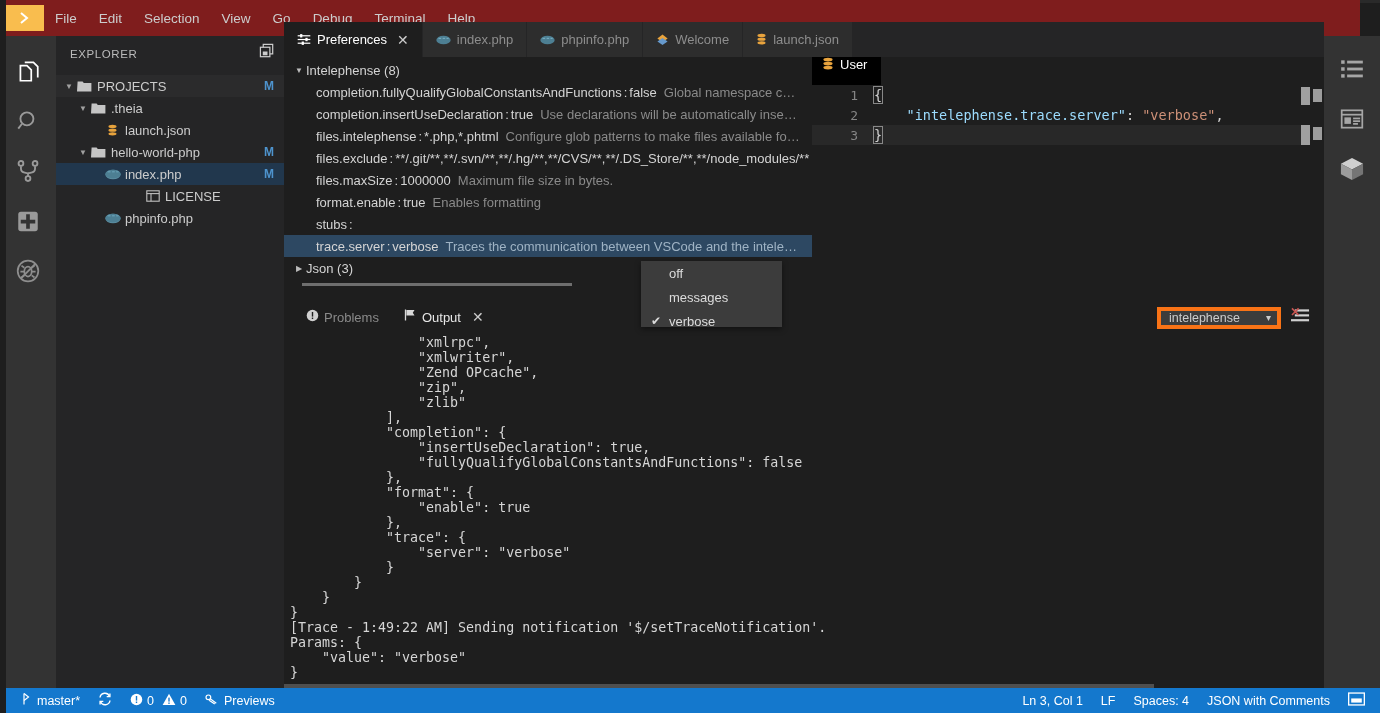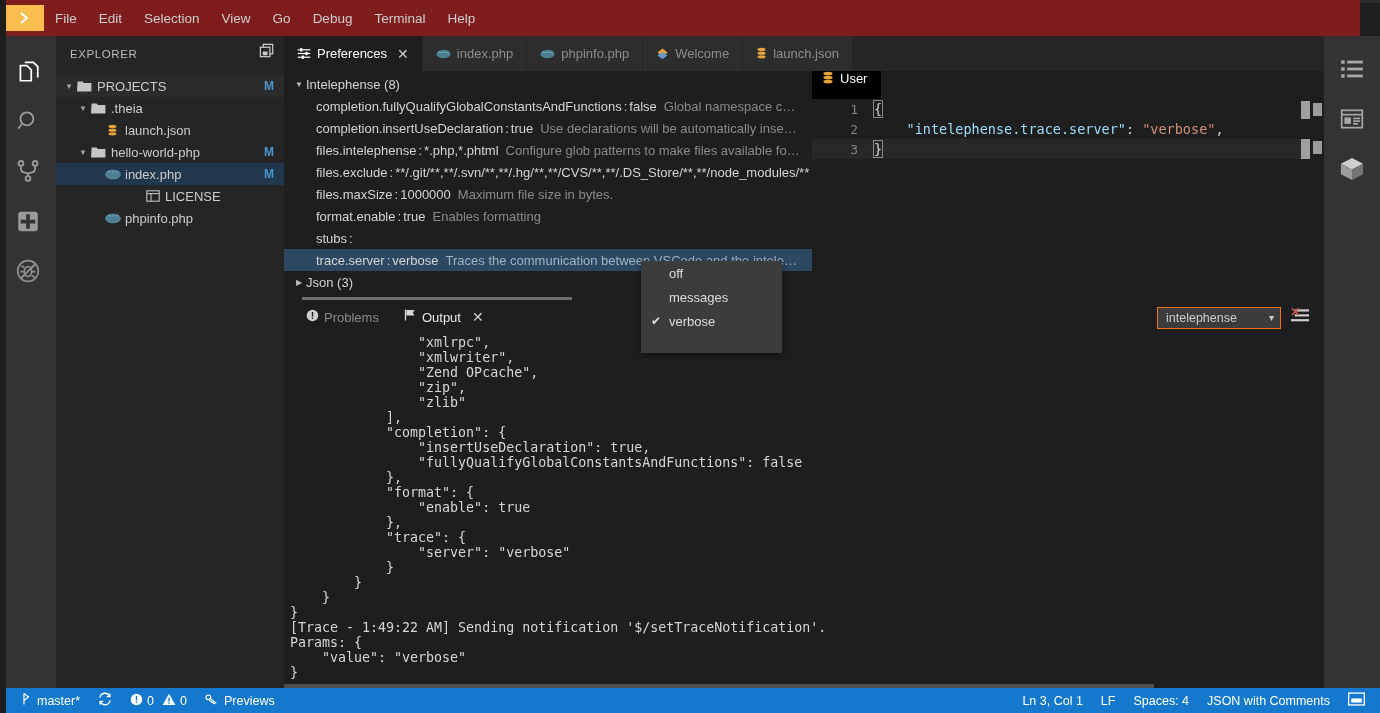--- a/index.html
+++ b/index.html
@@ -75,21 +75,21 @@
   }
   .tree-label { margin-left: 4px; white-space: nowrap; }
   .tree-badge {
     position: absolute; right: 10px; color: #4e94ce;
     font-size: 12px; font-weight: bold;
   }
   .ficon { width: 17px; flex: none; display: flex; align-items: center; justify-content: center; }
 
   
   #editor-area {
-    position: absolute; top: 36px; left: 284px; width: 1040px; height: 264px;
+    position: absolute; top: 22px; left: 284px; width: 1040px; height: 264px;
     background: #1e1e1e;
   }
   #tabbar { height: 35px; background: #252526; display: flex; }
   .tab {
     display: flex; align-items: center; gap: 6px;
     padding: 0 13px; font-size: 13px; color: #8d8d8d;
     background: #2d2d2d; border-right: 1px solid #252526;
     white-space: nowrap;
   }
   .tab.active { background: #1e1e1e; color: #ffffff; }
@@ -149,21 +149,21 @@
     position: absolute; right: 14px; top: 0; width: 9px; height: 201px;
   }
   .vs-mark { position: absolute; right: 0; width: 9px; background: #a0a0a0; }
   #json-right-edge {
     position: absolute; right: 0; top: 0; width: 14px; height: 201px; background: #1e1e1e;
   }
   .overview-mark { position: absolute; right: 2px; width: 9px; height: 13px; background: #9c9c9c; }
 
   
   #dropdown {
-    position: absolute; left: 641px; top: 261px; width: 141px; height: 92px;
+    position: absolute; left: 641px; top: 261px; width: 141px; height: 66px;
     background: #3c3c3c; z-index: 50;
     box-shadow: 0 2px 6px rgba(0,0,0,0.45);
   }
   .dd-item {
     height: 24px; display: flex; align-items: center;
     color: #dcdcdc; font-size: 13px; padding-left: 10px;
   }
   .dd-check { width: 18px; flex: none; color: #dcdcdc; font-size: 12px; }
   .dd-label { }
 
@@ -184,21 +184,21 @@
   .ptab.active { color: #e7e7e7; }
   .ptab .ptab-close { font-size: 14px; color: #cccccc; margin-left: 6px; }
   #panel-right {
     position: absolute; right: 14px; top: 0; height: 35px;
     display: flex; align-items: center; gap: 10px;
   }
   #output-select {
     width: 124px; height: 22px; background: #3c3c3c; color: #cccccc;
     font-size: 12.5px; display: flex; align-items: center;
     padding: 0 6px 0 8px; justify-content: space-between;
-    border: 1px solid #f97316;
+    border: 4px solid #f97316;
   }
   #output-content {
     position: relative; height: 349px; overflow: hidden;
     font-family: "DejaVu Sans Mono", monospace;
     font-size: 13.3px; color: #d6d6d6; line-height: 15px;
     padding-left: 6px;
   }
   .out-line { white-space: pre; height: 15px; }
   #panel-hscroll {
     position: absolute; left: 0; bottom: 0; width: 1040px; height: 4px;

